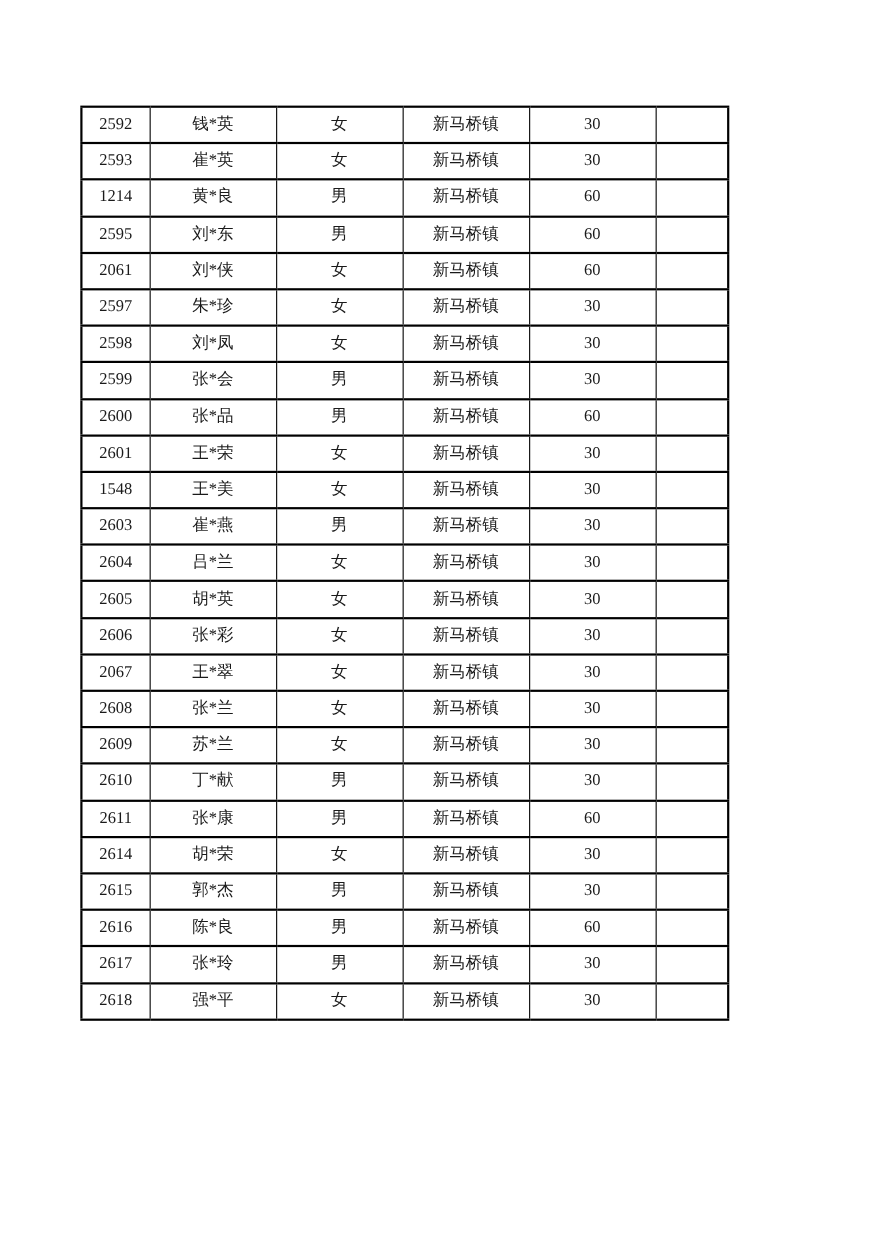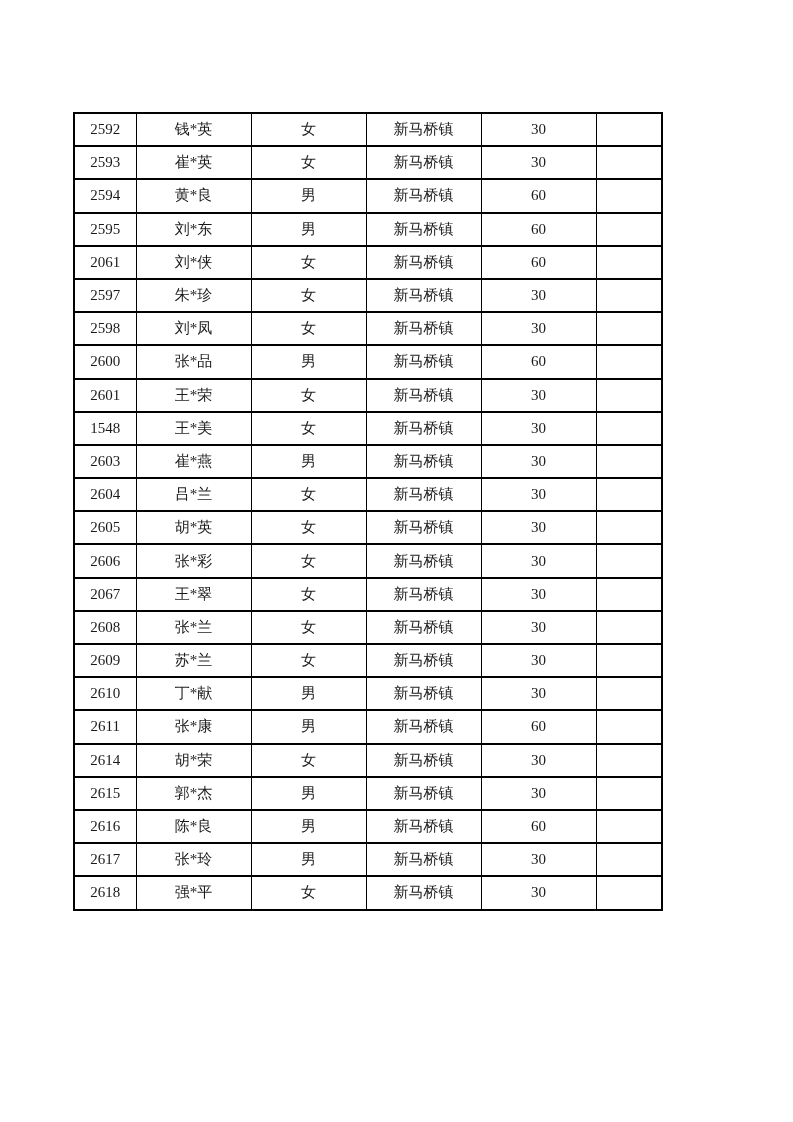--- a/index.html
+++ b/index.html
@@ -17,21 +17,20 @@
     color: #1a1a1a;
   }
   table.records {
     position: absolute;
     left: 73px;
     top: 96px;
     width: 588px;
     border-collapse: collapse;
     table-layout: fixed;
     border: 2px solid #000000;
-    margin-top: 16px;
   }
   table.records td {
     border-left: 1px solid #000000;
     border-right: 1px solid #000000;
     border-top: 2px solid #000000;
     border-bottom: 2px solid #000000;
     text-align: center;
     vertical-align: middle;
     font-size: 15px;
     line-height: 1;
@@ -74,21 +73,21 @@
         </tr>
         <tr>
           <td>2593</td>
           <td>崔*英</td>
           <td>女</td>
           <td>新马桥镇</td>
           <td>30</td>
           <td></td>
         </tr>
         <tr>
-          <td>2594</td>
+          <td>1214</td>
           <td>黄*良</td>
           <td>男</td>
           <td>新马桥镇</td>
           <td>60</td>
           <td></td>
         </tr>
         <tr>
           <td>2595</td>
           <td>刘*东</td>
           <td>男</td>
@@ -109,20 +108,28 @@
           <td>朱*珍</td>
           <td>女</td>
           <td>新马桥镇</td>
           <td>30</td>
           <td></td>
         </tr>
         <tr>
           <td>2598</td>
           <td>刘*凤</td>
           <td>女</td>
+          <td>新马桥镇</td>
+          <td>30</td>
+          <td></td>
+        </tr>
+        <tr>
+          <td>2599</td>
+          <td>张*会</td>
+          <td>男</td>
           <td>新马桥镇</td>
           <td>30</td>
           <td></td>
         </tr>
         <tr>
           <td>2600</td>
           <td>张*品</td>
           <td>男</td>
           <td>新马桥镇</td>
           <td>60</td>

